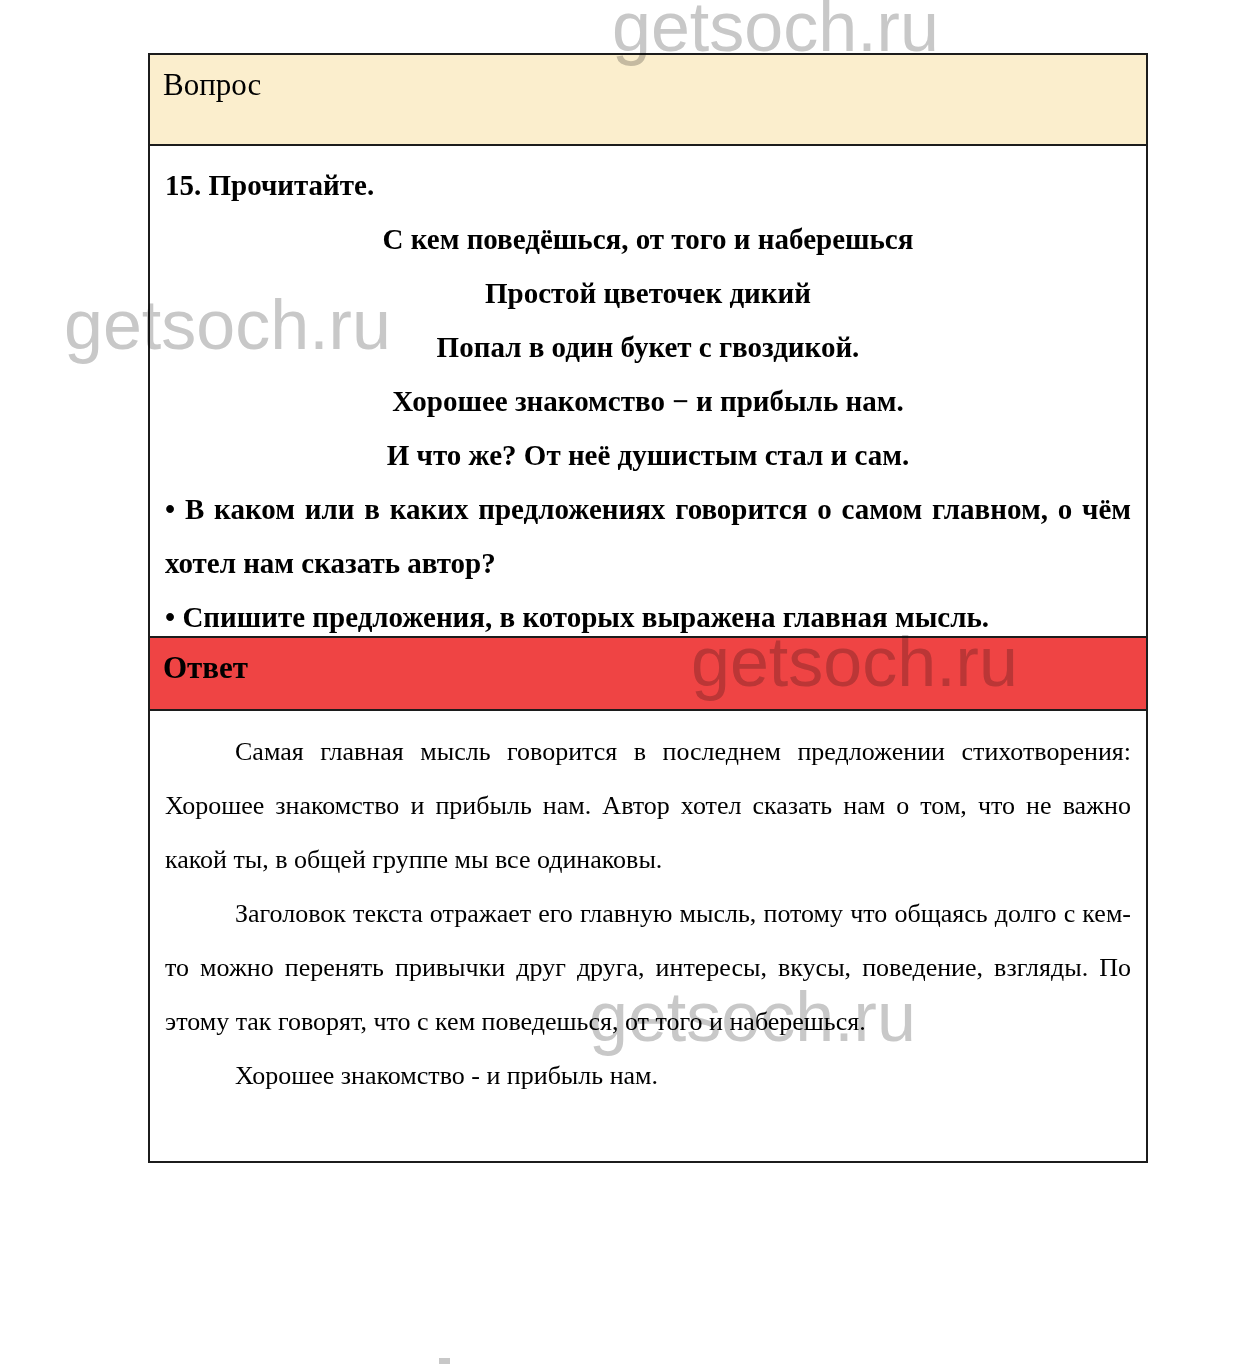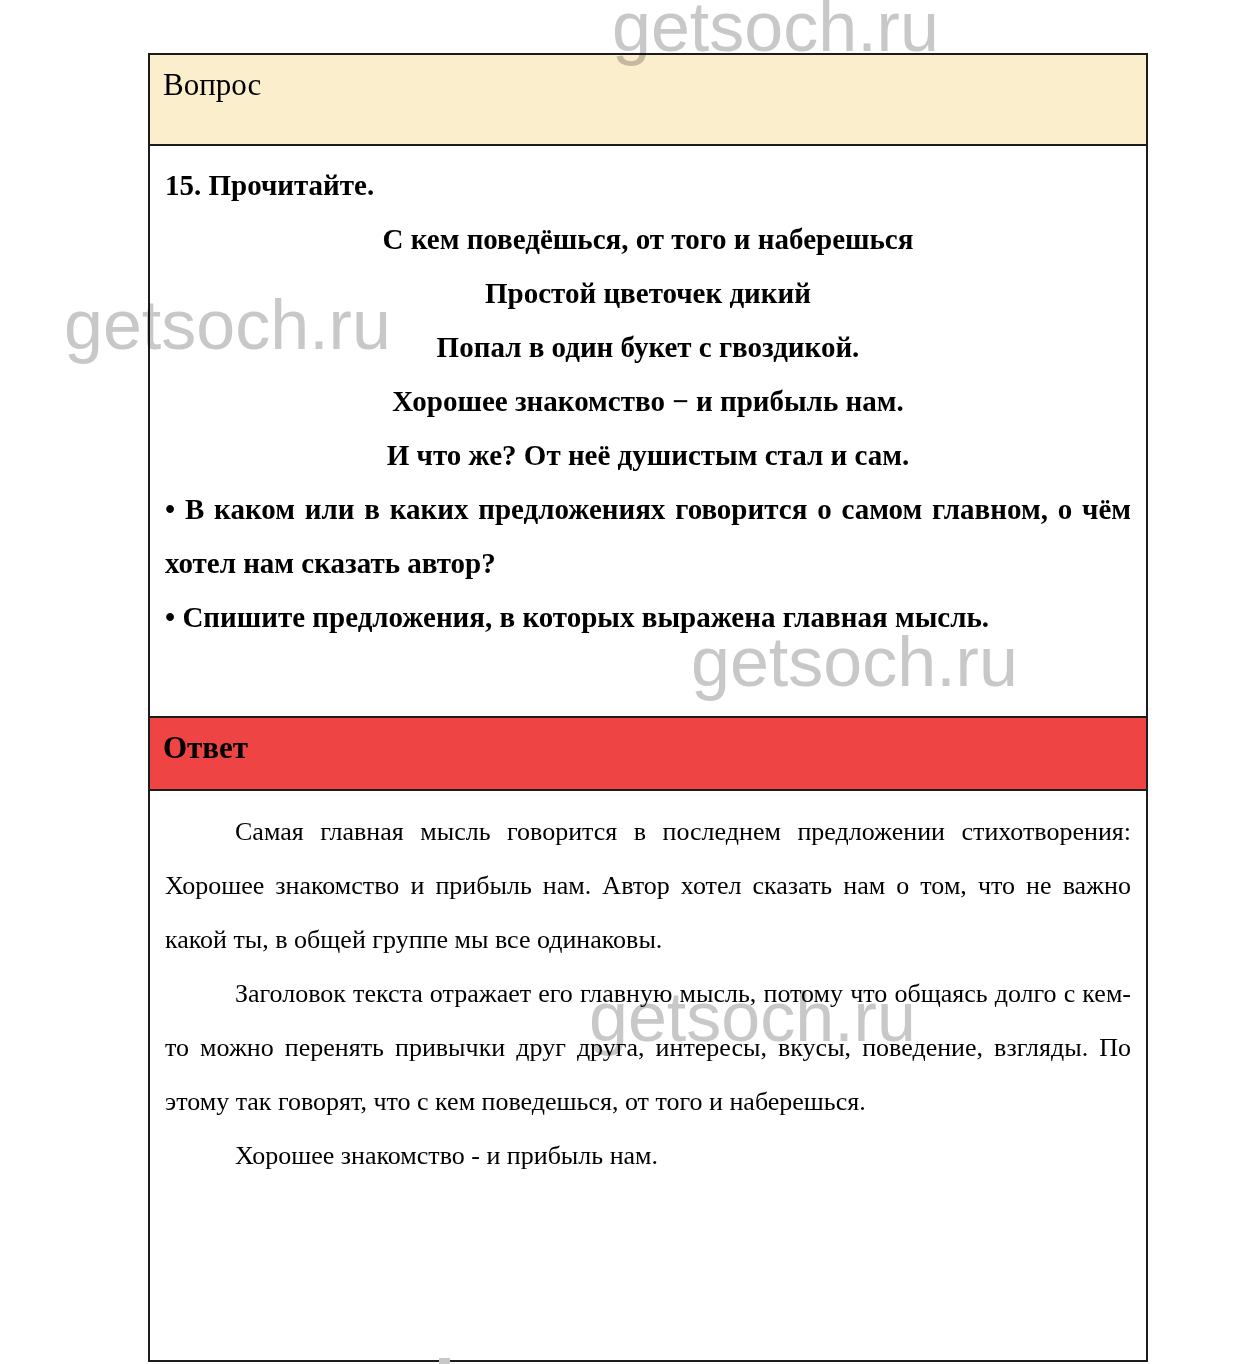--- a/index.html
+++ b/index.html
@@ -51,37 +51,37 @@
   }
   .row-header {
     height: 91px;
     border-bottom: 2px solid #1c1c1c;
     padding: 13px 13px 16px;
     font-weight: normal;
     font-size: 31px;
     line-height: 34px;
   }
   .q-body {
-    height: 572px;
+    height: 492px;
     border-bottom: 2px solid #1c1c1c;
     padding: 12px 15px 0;
     font-weight: bold;
     font-size: 29px;
     line-height: 54px;
   }
   .a-header {
     height: 73px;
     border-bottom: 2px solid #1c1c1c;
     padding: 13px 13px 0;
     font-weight: bold;
     font-size: 31px;
     line-height: 34px;
   }
   .a-body {
-    height: 569px;
+    height: 450px;
     padding: 14px 15px 0;
     font-size: 26px;
     line-height: 54px;
     text-align: justify;
   }
   .q-body p, .a-body p {
     margin: 0;
   }
   .task-label { text-align: left; }
   .poem-line  { text-align: center; }

